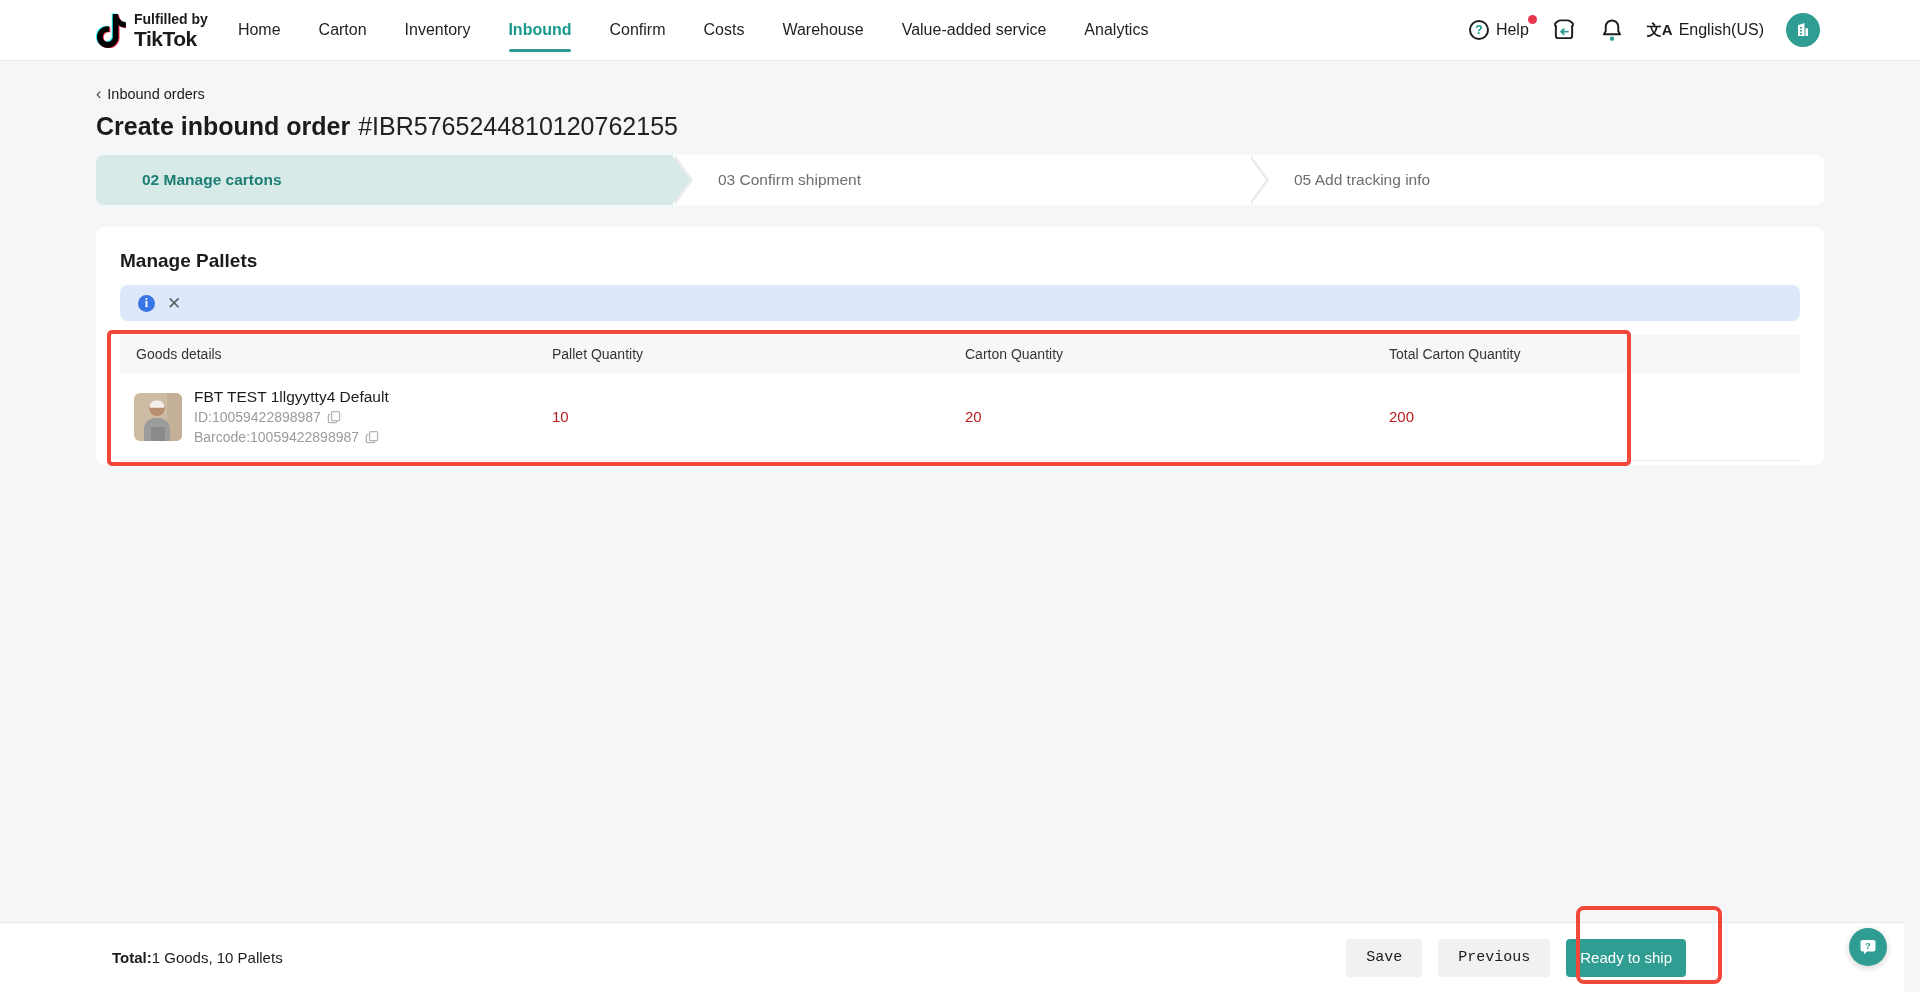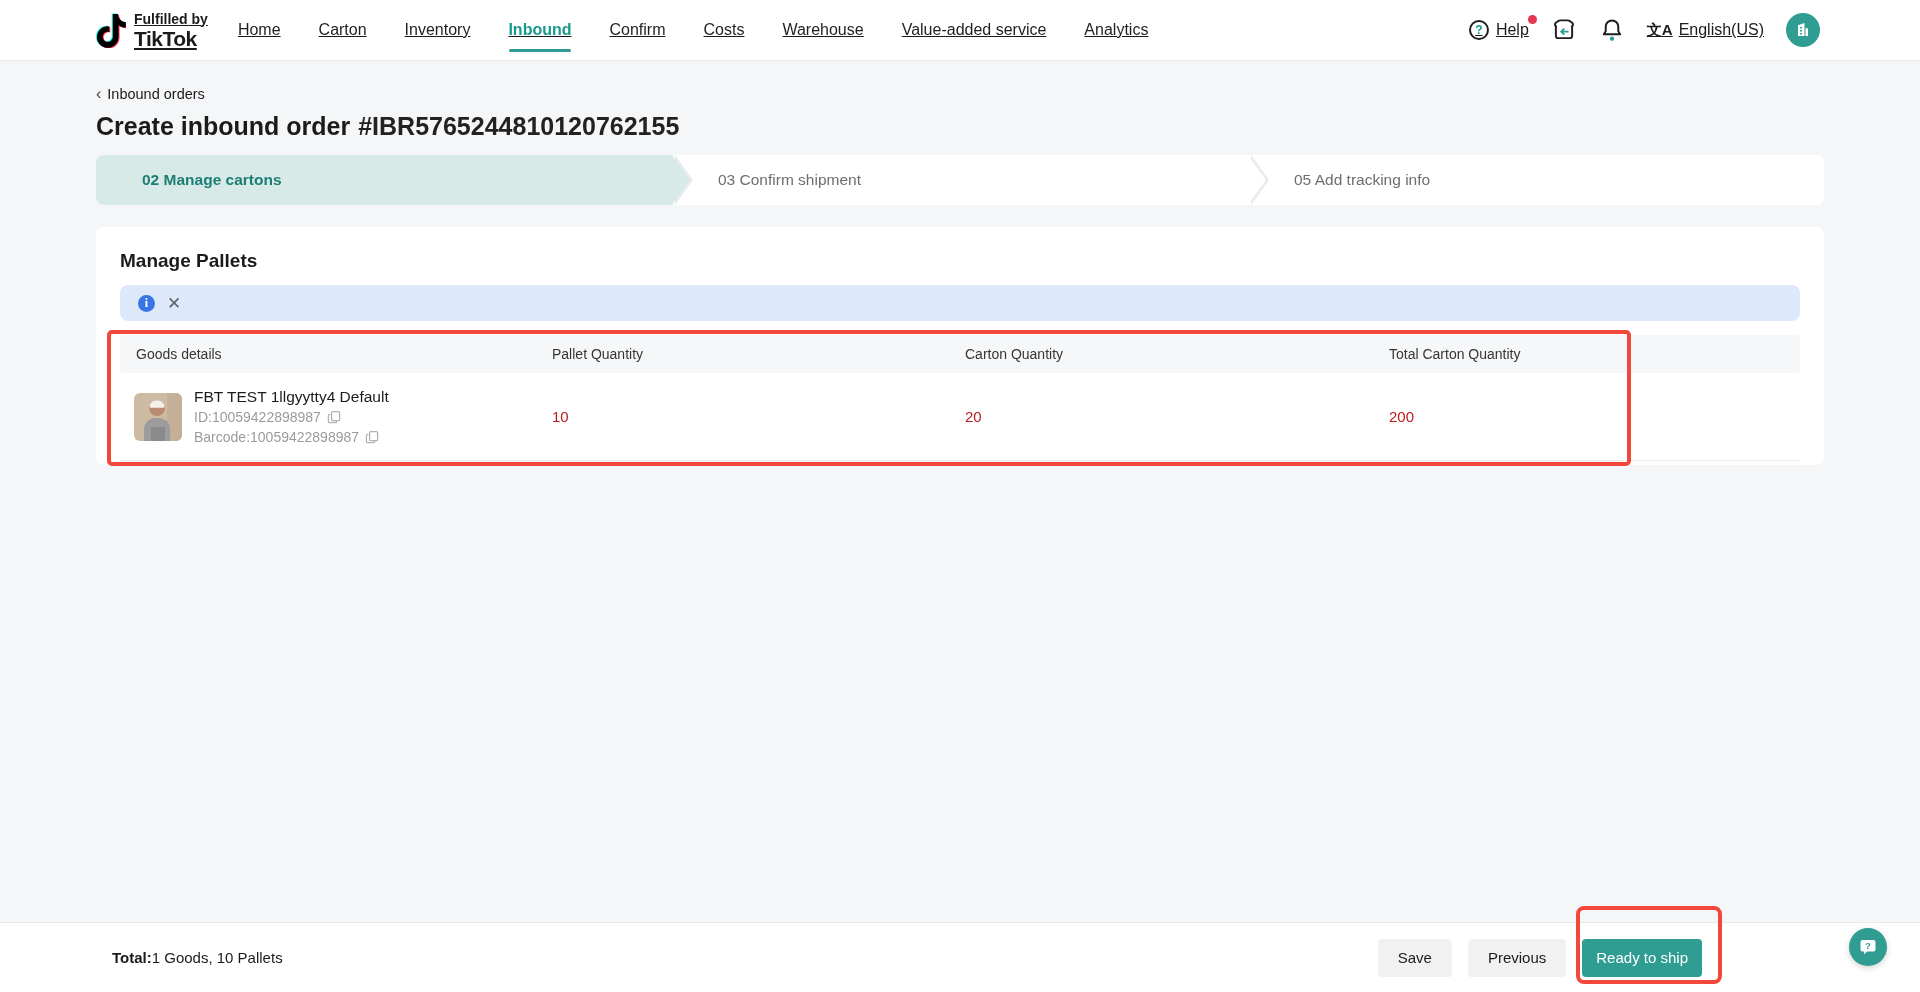--- a/index.html
+++ b/index.html
@@ -10,21 +10,21 @@
     background:#f5f6f7;
     color:#1b1b1b;
     position:relative;
     overflow:hidden;
   }
   a { text-decoration:none; color:inherit; }
 
   
   .topnav {
     height:60px; background:#fff; display:flex; align-items:center;
-    padding:0 100px 0 96px; box-shadow:0 1px 0 #ececec; position:relative; z-index:10;text-decoration:underline;
+    padding:0 100px 0 96px; box-shadow:0 1px 0 #ececec; position:relative; z-index:10;
   }
   .logo { display:flex; align-items:center; gap:8px; cursor:pointer; }
   .logo-text { display:flex; flex-direction:column; line-height:1; }
   .logo-line1 { font-size:14px; font-weight:700; letter-spacing:0; }
   .logo-line2 { font-size:21px; font-weight:800; letter-spacing:-0.5px; margin-top:2px; }
   .nav { display:flex; align-items:flex-end; gap:38px; margin-left:30px; }
   .nav-item { font-size:16px; color:#1f1f1f; position:relative; cursor:pointer; white-space:nowrap; }
   .nav-item.active { color:#17998c; font-weight:700; }
   .nav-item.active::after {
     content:""; position:absolute; left:1px; right:1px; bottom:-13px; height:3px;
@@ -45,21 +45,21 @@
   .avatar {
     width:34px; height:34px; border-radius:50%; background:#2f9d92;
     display:flex; align-items:center; justify-content:center; border:none; cursor:pointer;
   }
 
   
   .main { padding:0 96px; }
   .breadcrumb { margin-top:26px; display:inline-flex; align-items:center; gap:6px; font-size:14.5px; cursor:pointer; }
   .breadcrumb .chev { font-size:16px; color:#444; line-height:1; }
   .page-title { margin-top:6px; font-size:25px; font-weight:700; line-height:34px; }
-  .page-title .order-id { font-weight:700; color:#222; margin-left:8px; }
+  .page-title .order-id { font-weight:400; color:#222; margin-left:8px; }
 
   
   .stepper {
     margin-top:12px; height:50px; background:#fff; border-radius:8px;
     display:flex; overflow:hidden; position:relative;
   }
   .step {
     position:relative; flex:1 1 0; display:flex; align-items:center;
     padding-left:46px; font-size:15.5px; color:#6e6e6e; background:#fff; cursor:pointer;
   }
@@ -107,32 +107,32 @@
   .td { font-size:15px; color:#b91c1c; padding-left:16px; }
   .goods-cell { display:flex; align-items:center; gap:12px; padding-left:14px; }
   .thumb { width:48px; height:48px; border-radius:6px; overflow:hidden; flex:0 0 auto; display:block; }
   .ginfo { display:flex; flex-direction:column; gap:2px; }
   .gname { font-size:15.5px; color:#1b1b1b; line-height:19px; }
   .gsub { font-size:14px; color:#9b9b9b; line-height:18px; display:flex; align-items:center; gap:6px; }
   .copy-btn { background:none; border:none; cursor:pointer; display:flex; padding:0; }
 
   
   .footer {
-    position:fixed; left:0; right:0; bottom:0; height:70px; background:#fff;
+    position:fixed; left:0; right:16px; bottom:0; height:70px; background:#fff;
     border-top:1px solid #e8e8e8; display:flex; align-items:center;
     padding:0 218px 0 112px; z-index:20;
   }
   .total { font-size:15px; }
   .total b { font-weight:700; }
   .footer-btns { margin-left:auto; display:flex; align-items:center; gap:16px; }
   .btn {
     height:38px; border:none; border-radius:4px; font-size:15px; cursor:pointer;
     font-family:"Liberation Sans", sans-serif;
   }
-  .btn-plain { background:#f1f1f2; color:#1b1b1b; padding:0 20px; }
+  .btn-plain { background:#f1f1f2; color:#1b1b1b; padding:0 20px;font-family:Liberation Mono, monospace; }
   .btn-primary { background:#2f9d92; color:#fff; padding:0 14px; }
 
   
   .annot { position:absolute; border:4px solid #f2483c; pointer-events:none; z-index:50; }
   .annot-table { left:107px; top:330px; width:1524px; height:136px; border-radius:5px; }
   .annot-ready { position:fixed; left:1576px; top:906px; width:146px; height:78px; border-radius:8px; }
 
   
   .chat-fab {
     position:fixed; right:33px; bottom:26px; width:38px; height:38px; border-radius:50%;

